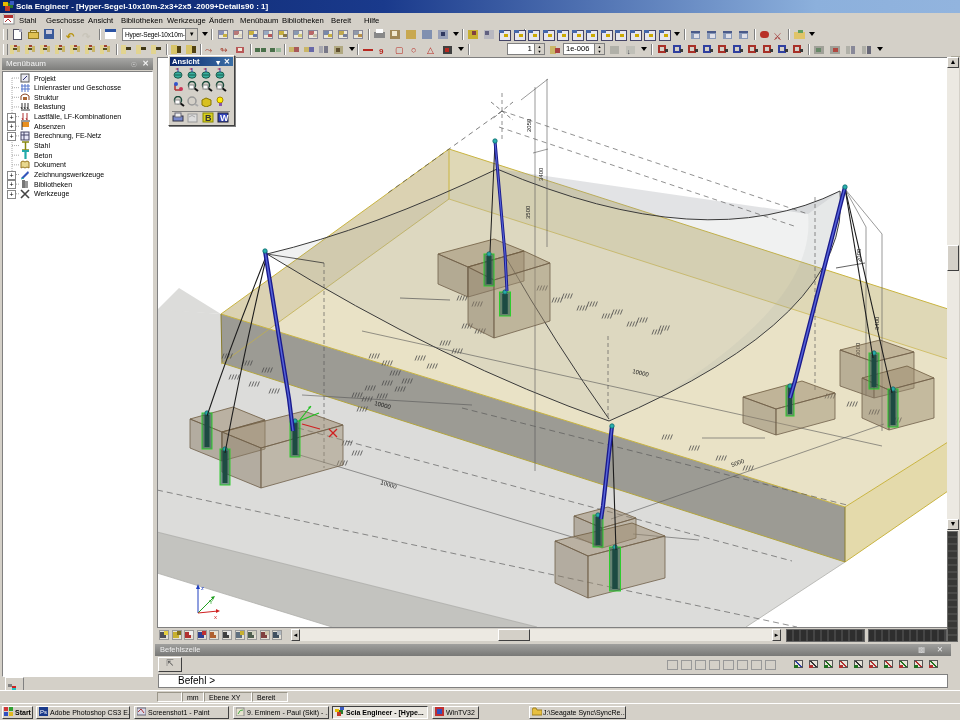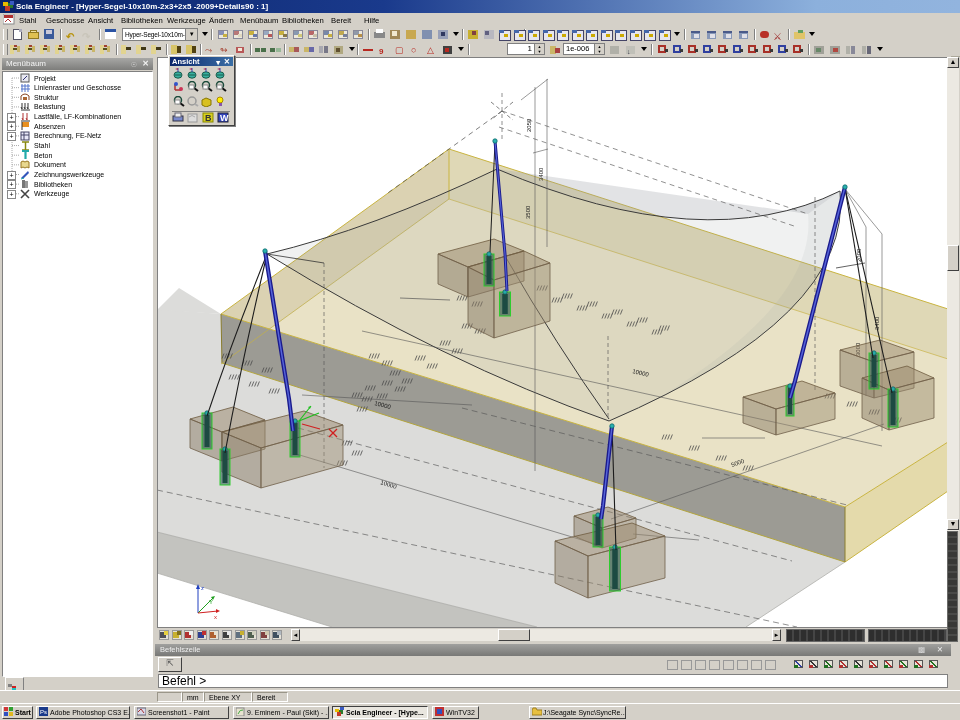--- a/index.html
+++ b/index.html
@@ -27,21 +27,21 @@
 
 #vpwrap{left:155px;top:56px;width:796px;height:587px;background:#d4d0c8;}
 #vp{position:absolute;left:2px;top:1px;width:790px;height:569px;background:#fff;border:1px solid #808080;box-sizing:content-box;}
 #vscroll{position:absolute;left:792px;top:1px;width:12px;height:474px;background:#ece9e2;}
 #botrow{position:absolute;left:0px;top:572px;width:796px;height:14px;background:#d4d0c8;}
 .sbtn{position:absolute;background:#d4d0c8;border:1px solid;border-color:#fff #404040 #404040 #fff;box-sizing:border-box;font-size:7px;text-align:center;}
 
 #cmdpanel{left:155px;top:643px;width:805px;height:47px;background:#d4d0c8;}
 #cmdhead{position:absolute;left:0;top:1px;width:796px;height:12px;background:linear-gradient(#a0a09e,#787876);color:#eee;font-size:7.5px;line-height:12px;padding-left:5px;box-sizing:border-box;}
 #cmdtools{position:absolute;left:0;top:13px;width:796px;height:18px;}
-#cmdinput{position:absolute;left:3px;top:31px;width:790px;height:14px;background:#fff;border:1px solid #808080;box-sizing:border-box;font-size:12px;line-height:12px;padding-left:3px;color:#000;}
+#cmdinput{position:absolute;left:3px;top:31px;width:790px;height:14px;background:#fff;border:1px solid #808080;box-sizing:border-box;font-size:10px;line-height:12px;padding-left:19px;color:#000;}
 #statusbar{left:0;top:690px;width:960px;height:13px;background:#d4d0c8;font-size:8px;color:#000;border-top:1px solid #fff;}
 .scell{position:absolute;top:1px;height:10px;border:1px solid;border-color:#9a9689 #fff #fff #9a9689;font-size:7px;line-height:10px;padding-left:4px;box-sizing:border-box;}
 
 #taskbar{left:0;top:703px;width:960px;height:17px;background:#d4d0c8;border-top:1px solid #fff;}
 .task{position:absolute;top:2px;height:13px;background:#d4d0c8;border:1px solid;border-color:#fff #404040 #404040 #fff;font-size:7px;line-height:11px;white-space:nowrap;overflow:hidden;box-sizing:border-box;padding:0 2px;}
 .task .tico{display:inline-block;width:9px;height:9px;vertical-align:-1px;margin-right:2px;}
 
 #ansicht{position:absolute;left:168px;top:55px;width:65px;height:69px;background:#d4d0c8;border:1px solid;border-color:#fff #404040 #404040 #fff;box-shadow:1px 1px 0 #808080;}
 #anshead{position:absolute;left:1px;top:1px;width:61px;height:9px;background:linear-gradient(to right,#0a246a,#3a6ea5);color:#fff;font-size:7.5px;font-weight:bold;line-height:9px;padding-left:2px;}
 .ansrow{position:absolute;left:3px;width:58px;height:12px;}

